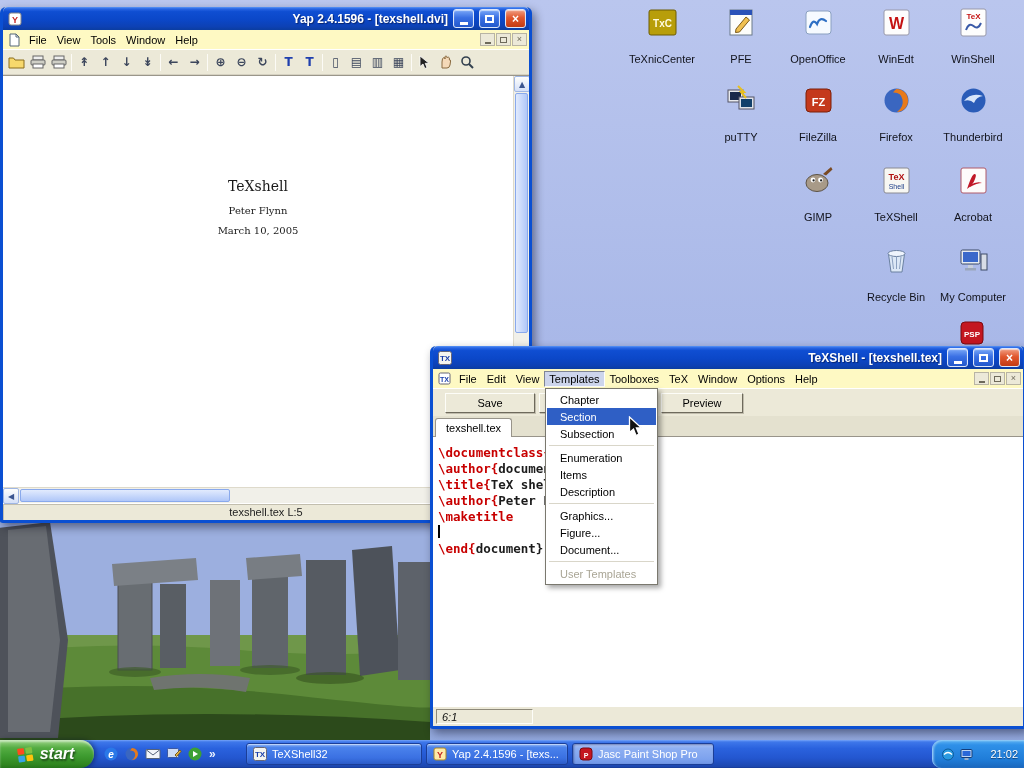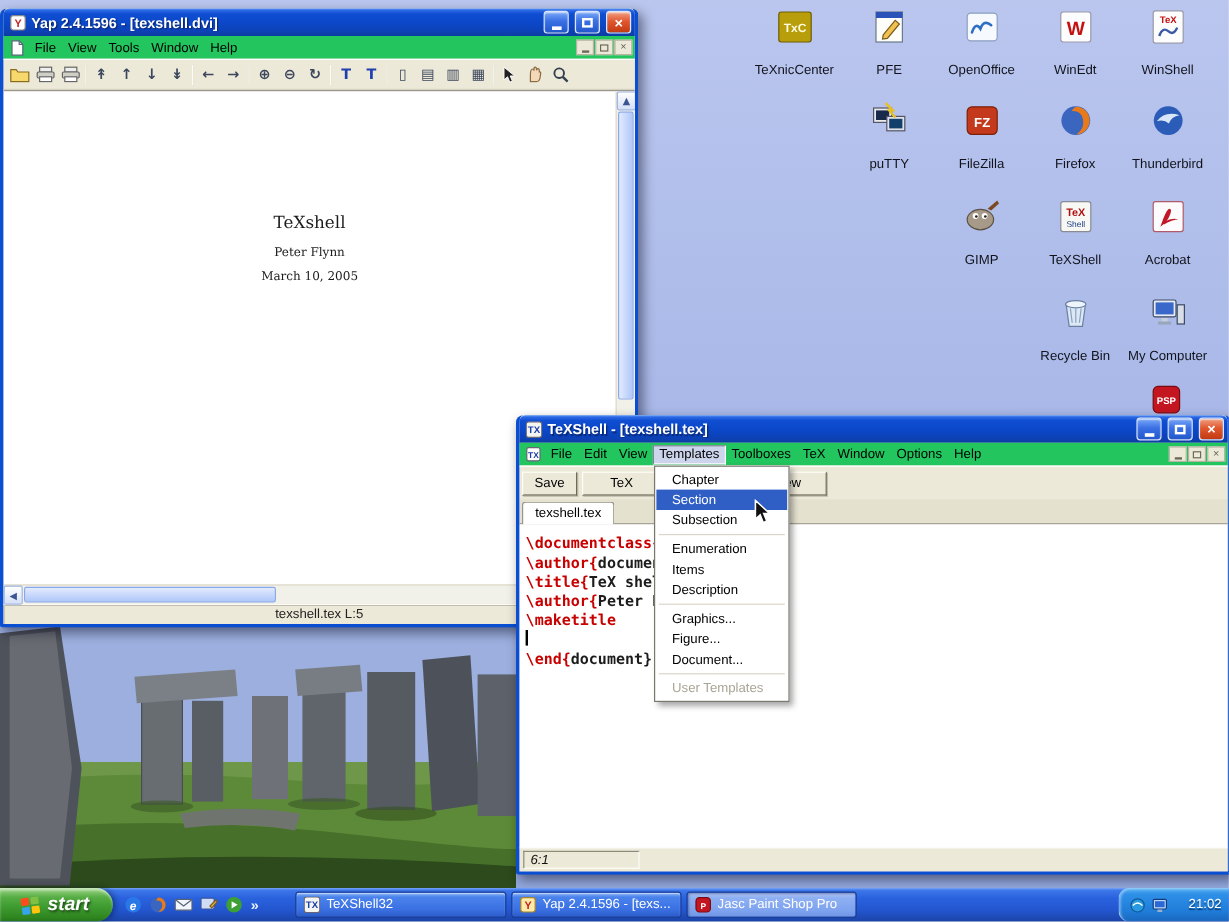--- a/index.html
+++ b/index.html
@@ -13,29 +13,29 @@
 
   
   .dicon{position:absolute;width:76px;display:flex;flex-direction:column;align-items:center;z-index:2;cursor:pointer;}
   .dlabel{margin-top:14px;font-size:11px;line-height:12px;color:#11131c;text-align:right;}
 
   
   .win{position:absolute;border:3px solid #0a4fd2;border-top:none;border-radius:6px 6px 3px 3px;
        background:#ece9d8;box-shadow:3px 4px 10px rgba(0,0,20,.45);}
   .titlebar{height:23px;border-radius:5px 5px 0 0;display:flex;align-items:center;gap:4px;padding:0 3px 0 5px;cursor:default;
     background:linear-gradient(180deg,#5a96f6 0%,#2a66e4 8%,#0f4ed2 20%,#0b47c8 55%,#0d41b4 85%,#0b3da0 100%);}
-  .ttext{flex:1;color:#fff;font-weight:bold;font-size:12px;white-space:nowrap;overflow:hidden;text-shadow:1px 1px 1px #08246e;}
+  .ttext{flex:1;color:#fff;font-weight:bold;font-size:12px;white-space:nowrap;overflow:hidden;text-shadow:1px 1px 1px #08246e;text-align:right;}
   .wbtn{width:21px;height:19px;border-radius:3px;border:1px solid #dce6fa;margin-left:1px;display:flex;align-items:center;justify-content:center;
     background:linear-gradient(180deg,#7aa8f8 0%,#3a70e4 45%,#2258cc 100%);box-shadow:inset 0 1px 1px rgba(255,255,255,.6);color:#fff;cursor:pointer;}
   .wbtn.close{background:linear-gradient(180deg,#f09f84 0%,#e1582f 45%,#c23a12 100%);}
   .minbar{width:8px;height:3px;background:#fff;margin-top:9px;}
   .maxbox{width:9px;height:8px;border:2px solid #fff;}
   .xg{font-weight:bold;font-size:12px;line-height:1;}
 
-  .menubar{height:19px;display:flex;align-items:center;padding:0 2px;background:#22c55e;}
+  .menubar{height:19px;display:flex;align-items:center;padding:0 2px;background:#fef9c3;}
   .menuitem{padding:2px 5px;color:#000;cursor:pointer;}
   .menuitem.open{background:#cdd5ec;border:1px solid;border-color:#7f8595 #fdfdfd #fdfdfd #7f8595;padding:1px 4px;}
   .mdictl{margin-left:auto;display:flex;gap:1px;}
   .mdibtn{width:15px;height:13px;border:1px solid #b8b4a4;background:#ece9d8;color:#6e6a5a;display:flex;align-items:center;justify-content:center;font-size:9px;line-height:1;cursor:pointer;}
   .mdimin{width:6px;height:2px;background:#6e6a5a;margin-top:6px;}
   .mdimax{width:7px;height:6px;border:1px solid #6e6a5a;}
 
   
   #yap{left:0;top:7px;width:532px;height:516px;z-index:10;}
   .ytoolbar{height:26px;display:flex;align-items:center;padding:0 3px;border-top:1px solid #fff;border-bottom:1px solid #d6d2c2;background:#ece9d8;}
@@ -409,21 +409,21 @@
       <span class="mdibtn">
           <span class="mdimin"></span>
         </span>
       <span class="mdibtn">
           <span class="mdimax"></span>
         </span>
       <span class="mdibtn">×</span>
     </span>
   </div>
   <div class="xtoolbar">
-    <span class="xbtn" style="margin-left:0;width:46px">Save</span>
+    <span class="xbtn" style="margin-left:10px;width:90px">Save</span>
     <span class="xbtn" style="margin-left:4px;width:66px">TeX</span>
     <span class="xbtn" style="margin-left:56px;width:82px">Preview</span>
   </div>
   <div class="tabrow">
     <span class="tab">texshell.tex</span>
   </div>
   <div class="editor">
     <div class="codeline"><span class="cmd">\documentclass{</span><span class="arg"></span></div>
     <div class="codeline"><span class="cmd">\author{</span><span class="arg">document</span></div>
     <div class="codeline"><span class="cmd">\title{</span><span class="arg">TeX shell}</span></div>

